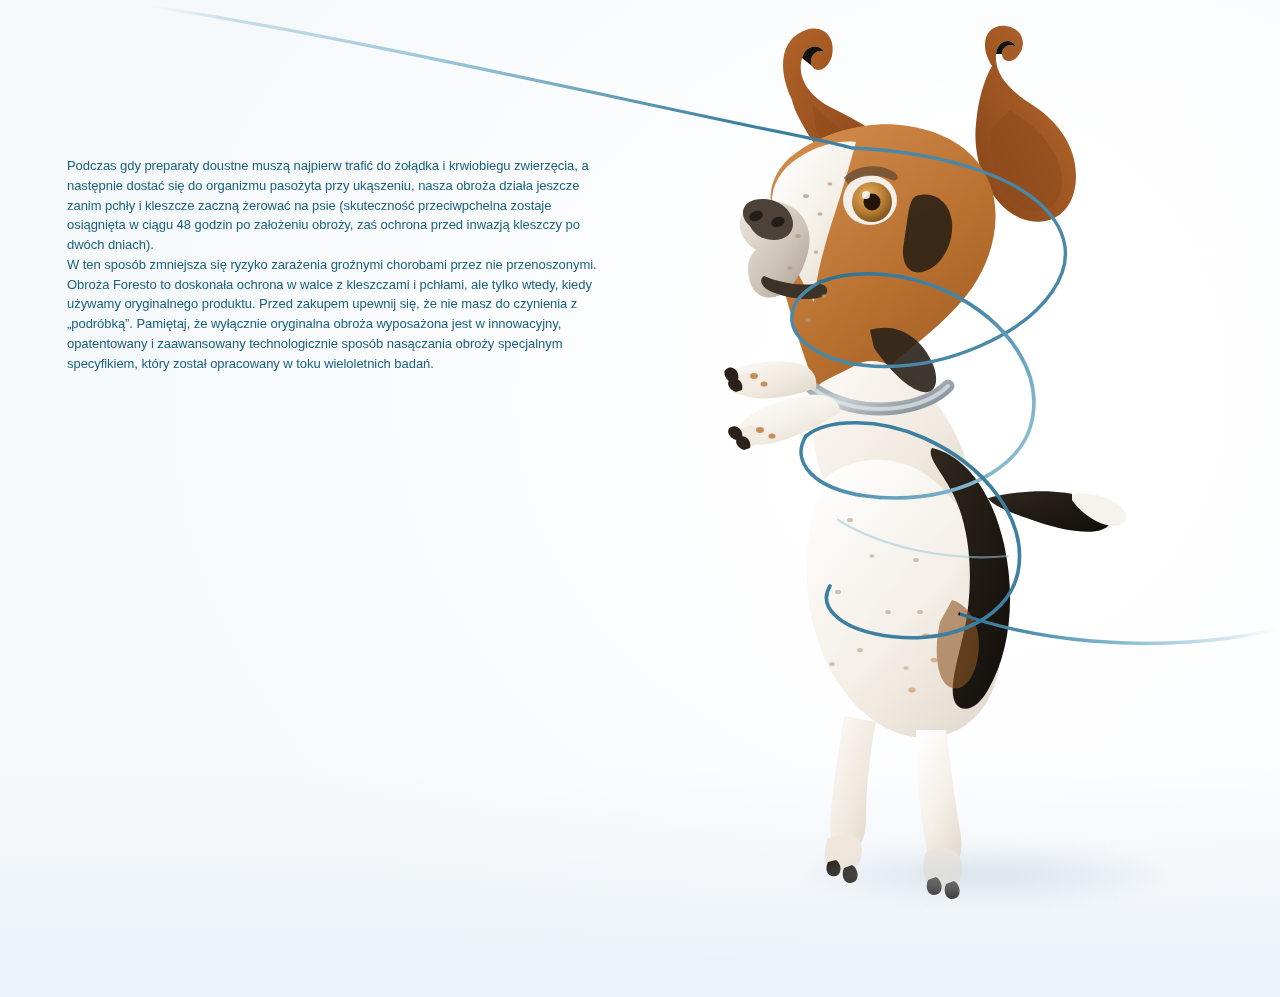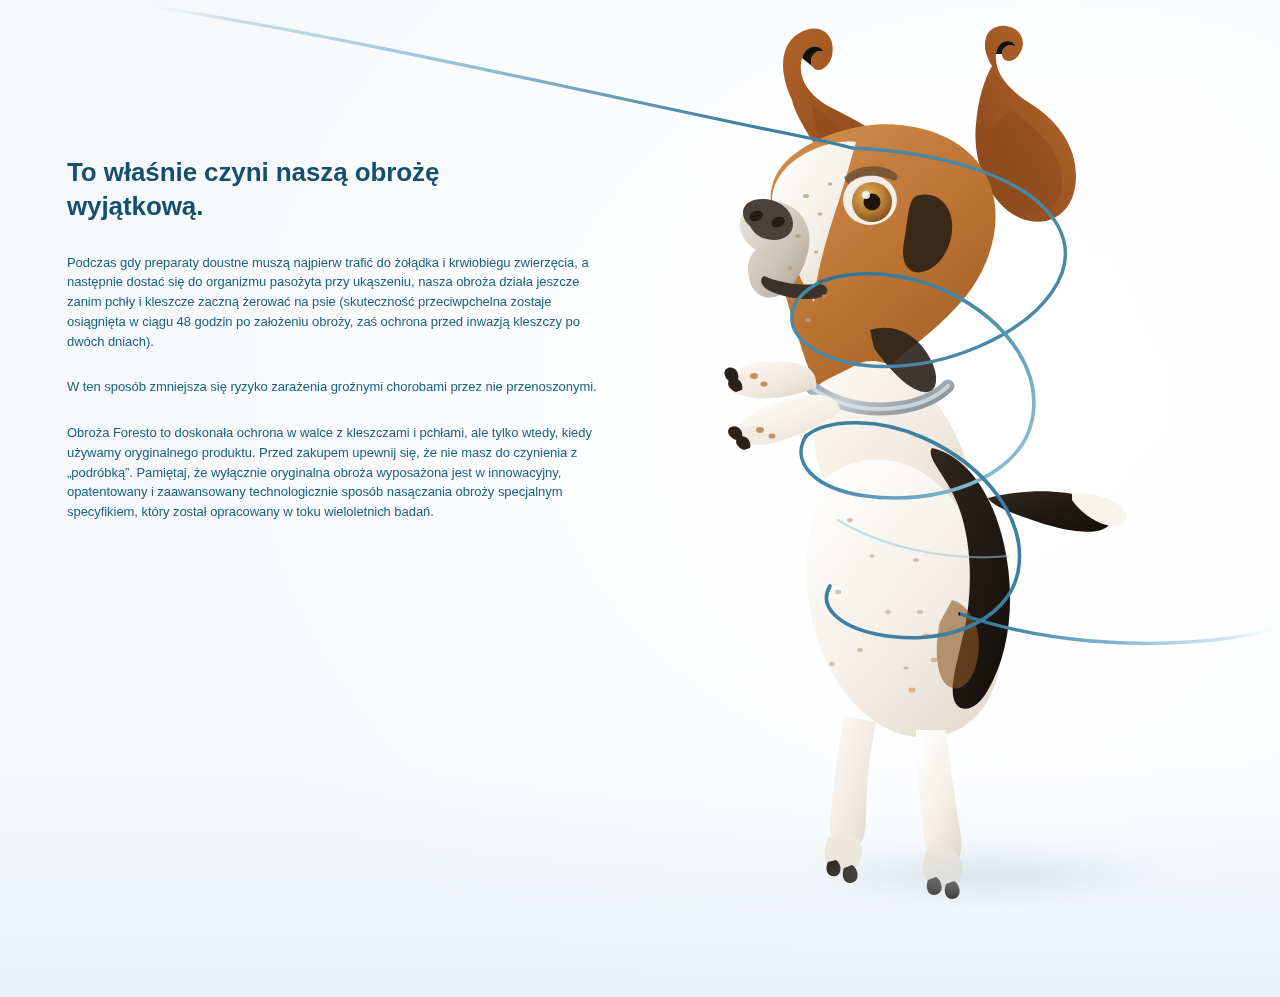--- a/index.html
+++ b/index.html
@@ -61,21 +61,21 @@
     max-width:470px;
   }
 
   .body-copy p {
     color:#1b6181;
     font-size:13px;
     line-height:1.52;
     letter-spacing:-.05px;
     font-weight:400;
   }
-  .body-copy p + p { margin-top:26px; }
+  .body-copy p + p { }
 
   
   .photo {
     position:absolute;
     right:0; top:0;
     width:560px; height:997px;
     pointer-events:none;
   }
   .photo svg { display:block; width:100%; height:100%; }
 
@@ -329,21 +329,20 @@
                C 1008 622, 942 648, 876 634 C 838 626, 818 606, 830 586" fill="none" stroke="#3d7fa0" stroke-width="3.6" stroke-linecap="round"></path>
 
       <path d="M960 614 C 1040 642, 1140 650, 1230 638 C 1258 634, 1272 630, 1280 628" fill="none" stroke="url(#ribFade3)" stroke-width="3.4" stroke-linecap="round"></path>
 
       <path d="M838 520 C 880 546, 946 562, 1008 556" fill="none" stroke="#9cc6d8" stroke-width="2.2" stroke-linecap="round" opacity=".55"></path>
     </svg>
   </div>
 
   <div class="text-col">
 
-    <h1 class="headline">To właśnie czyni naszą obrożę wyjątkową.</h1>
 
     <div class="body-copy">
       <p>Podczas gdy preparaty doustne muszą najpierw trafić do żołądka i krwiobiegu zwierzęcia, a następnie dostać się do organizmu pasożyta przy ukąszeniu, nasza obroża działa jeszcze zanim pchły i kleszcze zaczną żerować na psie (skuteczność przeciwpchelna zostaje osiągnięta w ciągu 48 godzin po założeniu obroży, zaś ochrona przed inwazją kleszczy po dwóch dniach).</p>
       <p>W ten sposób zmniejsza się ryzyko zarażenia groźnymi chorobami przez nie przenoszonymi.</p>
       <p>Obroża Foresto to doskonała ochrona w walce z kleszczami i pchłami, ale tylko wtedy, kiedy używamy oryginalnego produktu. Przed zakupem upewnij się, że nie masz do czynienia z „podróbką”. Pamiętaj, że wyłącznie oryginalna obroża wyposażona jest w innowacyjny, opatentowany i zaawansowany technologicznie sposób nasączania obroży specjalnym specyfikiem, który został opracowany w toku wieloletnich badań.</p>
     </div>
 
   </div>
 
 </div>

